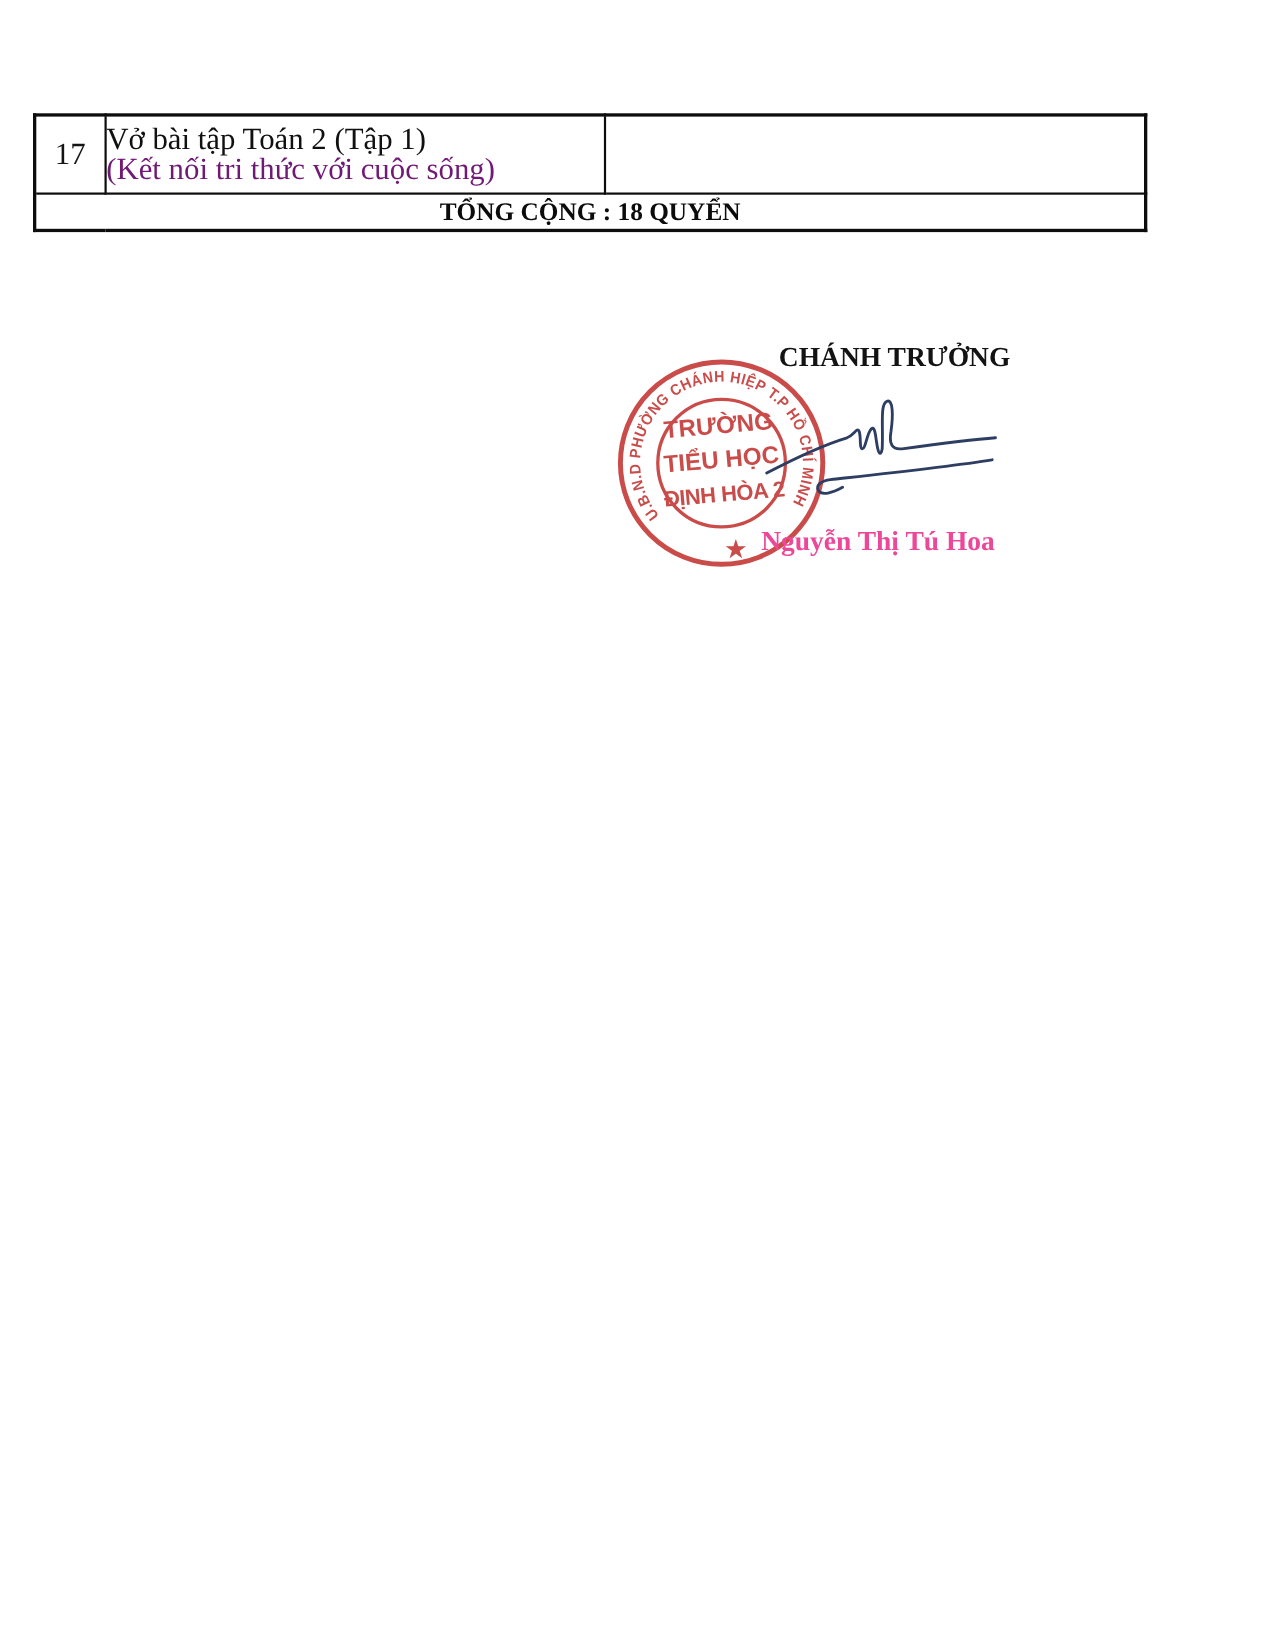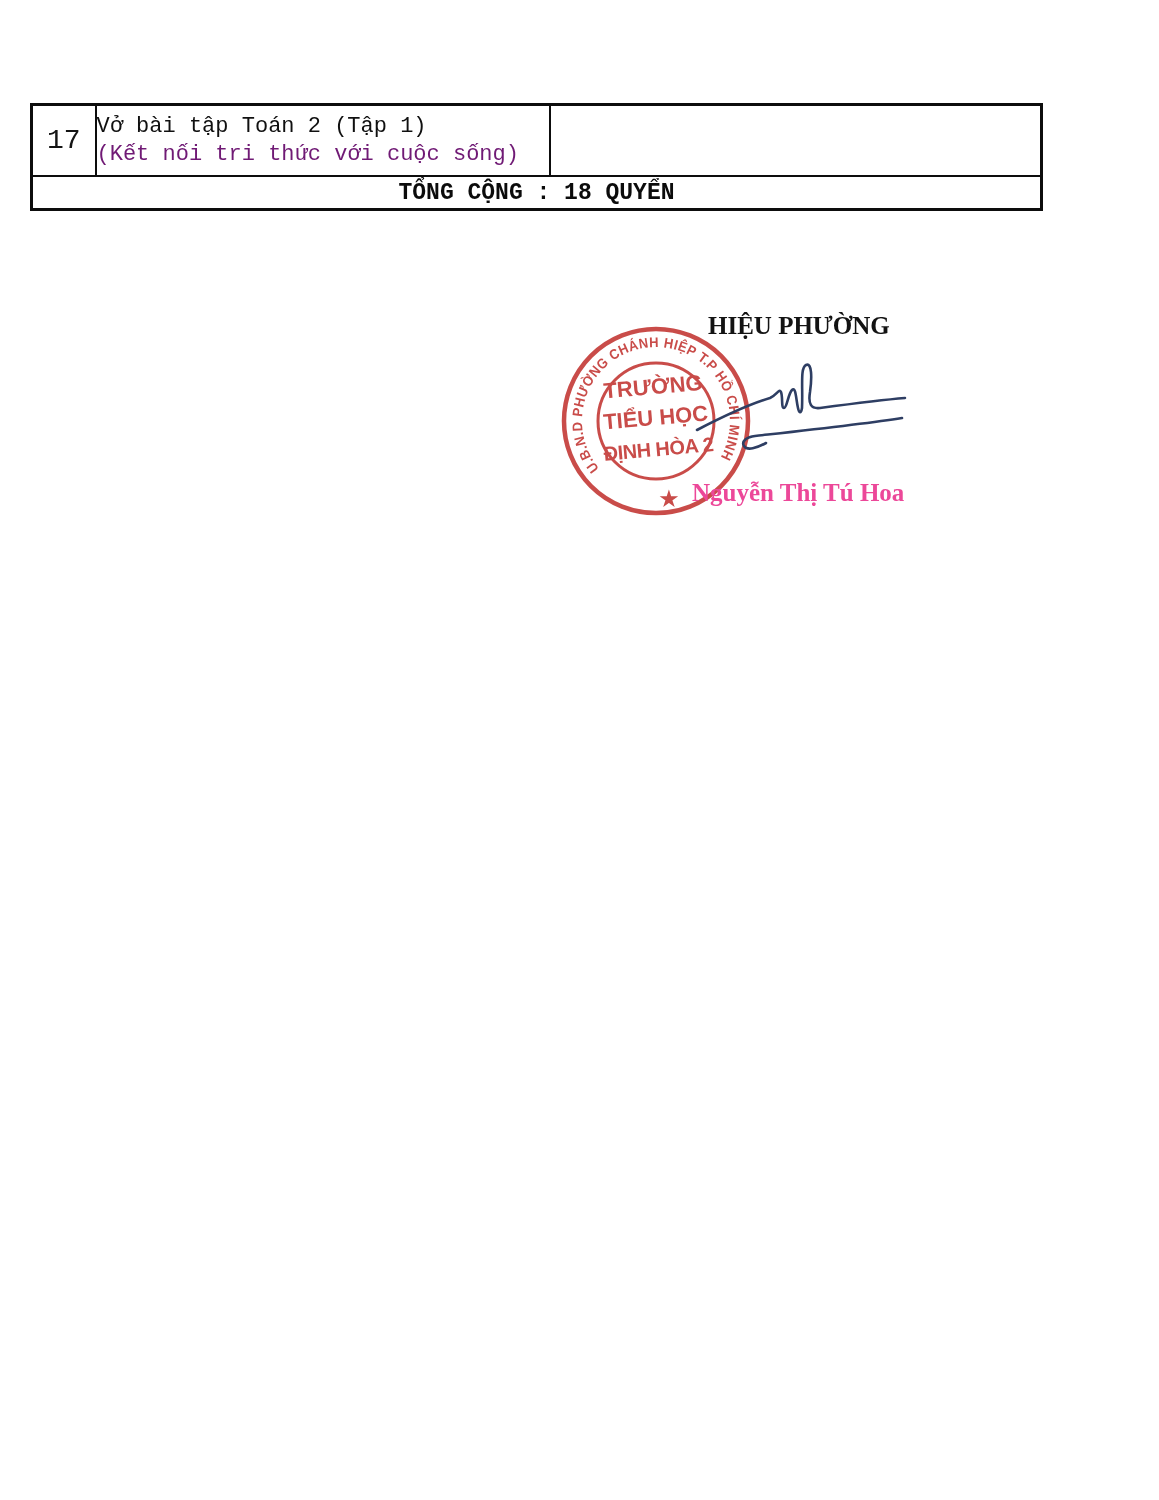--- a/index.html
+++ b/index.html
@@ -23,31 +23,31 @@
     top: 103px;
     width: 1010px;
     border-collapse: collapse;
     table-layout: fixed;
   }
   .booklist td {
     border: 2px solid #0d0d0d;
     padding: 0;
     background: #fff;
   }
-  .booklist { border: 3px solid #0d0d0d; font-family: Liberation Mono, monospace; }
+  .booklist { border: 3px solid #0d0d0d; }
   .cell-no {
     text-align: center;
     vertical-align: middle;
     font-size: 28px;
     color: #141414;
   }
   .cell-title {
     vertical-align: middle;
     padding: 2px 6px 2px 7px;
-    font-size: 22px;
+    font-size: 28px;
     line-height: 28px;
     margin-top: 14px;
   }
   .book-title { color: #101010; display: block; }
   .book-subtitle { color: #701a75; display: block; }
   .row-book td { height: 67px; }
   .row-book-first td { height: 69px; }
   .row-total td {
     height: 31px;
     text-align: center;
@@ -114,21 +114,21 @@
         <span class="book-subtitle">(Kết nối tri thức với cuộc sống)</span>
       </td>
       <td></td>
     </tr>
     <tr class="row-total">
       <td colspan="3">TỔNG CỘNG : 18 QUYỂN</td>
     </tr>
   </tbody>
 </table>
 
-<div class="role-title">HIỆU PHƯỜNG</div>
+<div class="role-title">CHÁNH TRƯỞNG</div>
 
 <svg class="stamp-svg" viewBox="0 0 220 215" xmlns="http://www.w3.org/2000/svg">
   <g opacity="0.88">
     <circle cx="108" cy="106" r="92" fill="none" stroke="#c23431" stroke-width="4.5"></circle>
     <circle cx="108" cy="106" r="58" fill="none" stroke="#c23431" stroke-width="3"></circle>
     <defs>
       <path id="ringPath" d="M 51.3 153.6 A 74 74 0 1 1 167.1 150.5" fill="none"></path>
     </defs>
     <text font-size="14" letter-spacing="0.5">
       <textPath href="#ringPath" startOffset="0" textLength="322" lengthAdjust="spacingAndGlyphs">U.B.N.D PHƯỜNG CHÁNH HIỆP T.P HỒ CHÍ MINH</textPath>

